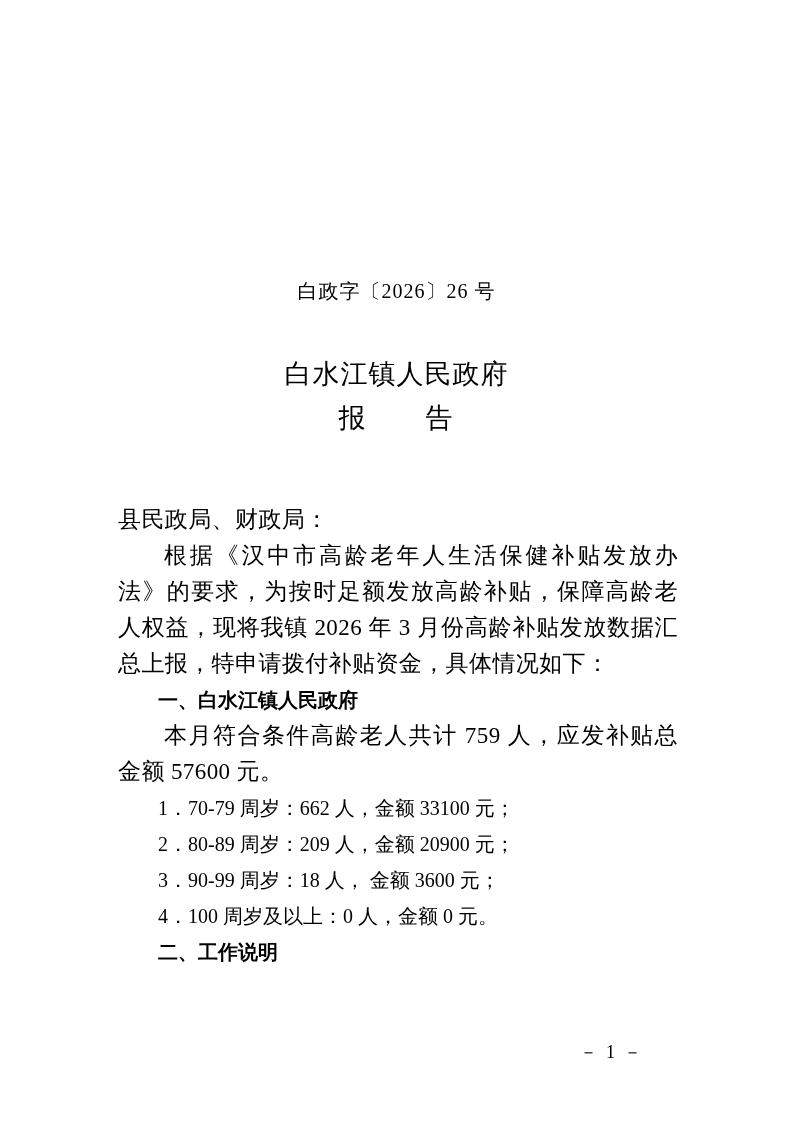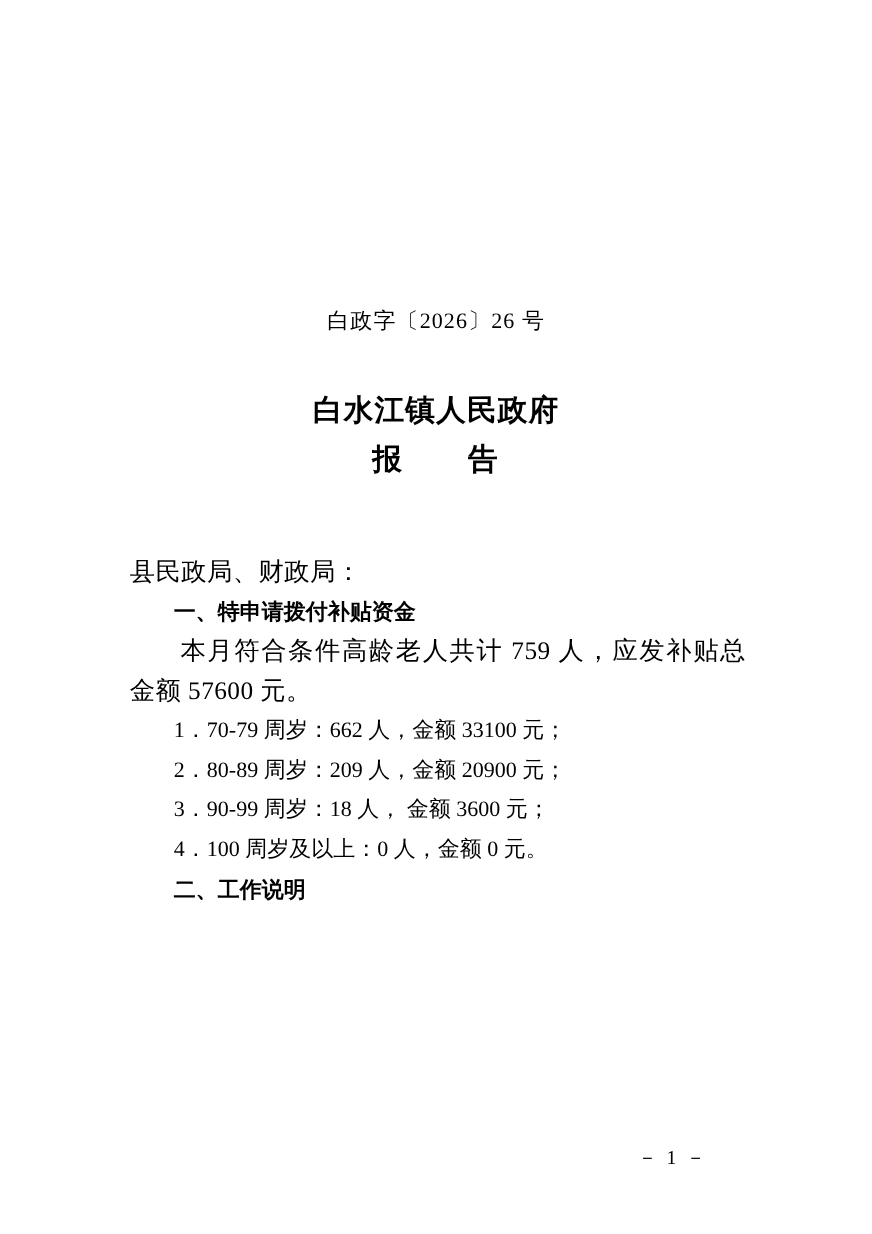--- a/index.html
+++ b/index.html
@@ -33,21 +33,21 @@
   }
   .title-block {
     position: absolute;
     top: 352px;
     left: 90px;
     width: 613px;
     text-align: center;
   }
   .title-line {
     font-size: 27px;
-    font-weight: bold;
+    font-weight: normal;
     line-height: 44px;
     letter-spacing: 1px;
     font-family: "DejaVu Serif", "Liberation Serif", serif;
   }
   .title-line.report {
     letter-spacing: 2px;
   }
   .body-block {
     position: absolute;
     top: 502px;
@@ -100,21 +100,22 @@
 
   <div class="doc-number">白政字〔2026〕26 号</div>
 
   <div class="title-block">
     <div class="title-line">白水江镇人民政府</div>
     <div class="title-line report">报　　告</div>
   </div>
 
   <div class="body-block">
     <p class="para">县民政局、财政局：</p>
-    <p class="heading">一、特申请拨付补贴资金</p>
+    <p class="para indent">根据《汉中市高龄老年人生活保健补贴发放办法》的要求，为按时足额发放高龄补贴，保障高龄老人权益，现将我镇 2026 年 3 月份高龄补贴发放数据汇总上报，特申请拨付补贴资金，具体情况如下：</p>
+    <p class="heading">一、白水江镇人民政府</p>
     <p class="para indent">本月符合条件高龄老人共计 759 人，应发补贴总金额 57600 元。</p>
     <p class="list-item">1．70-79 周岁：662 人，金额 33100 元；</p>
     <p class="list-item">2．80-89 周岁：209 人，金额 20900 元；</p>
     <p class="list-item">3．90-99 周岁：18 人， 金额 3600 元；</p>
     <p class="list-item">4．100 周岁及以上：0 人，金额 0 元。</p>
     <p class="heading">二、工作说明</p>
   </div>
 
   <div class="page-number">
     <span class="pn-inner">－ 1 －</span>

